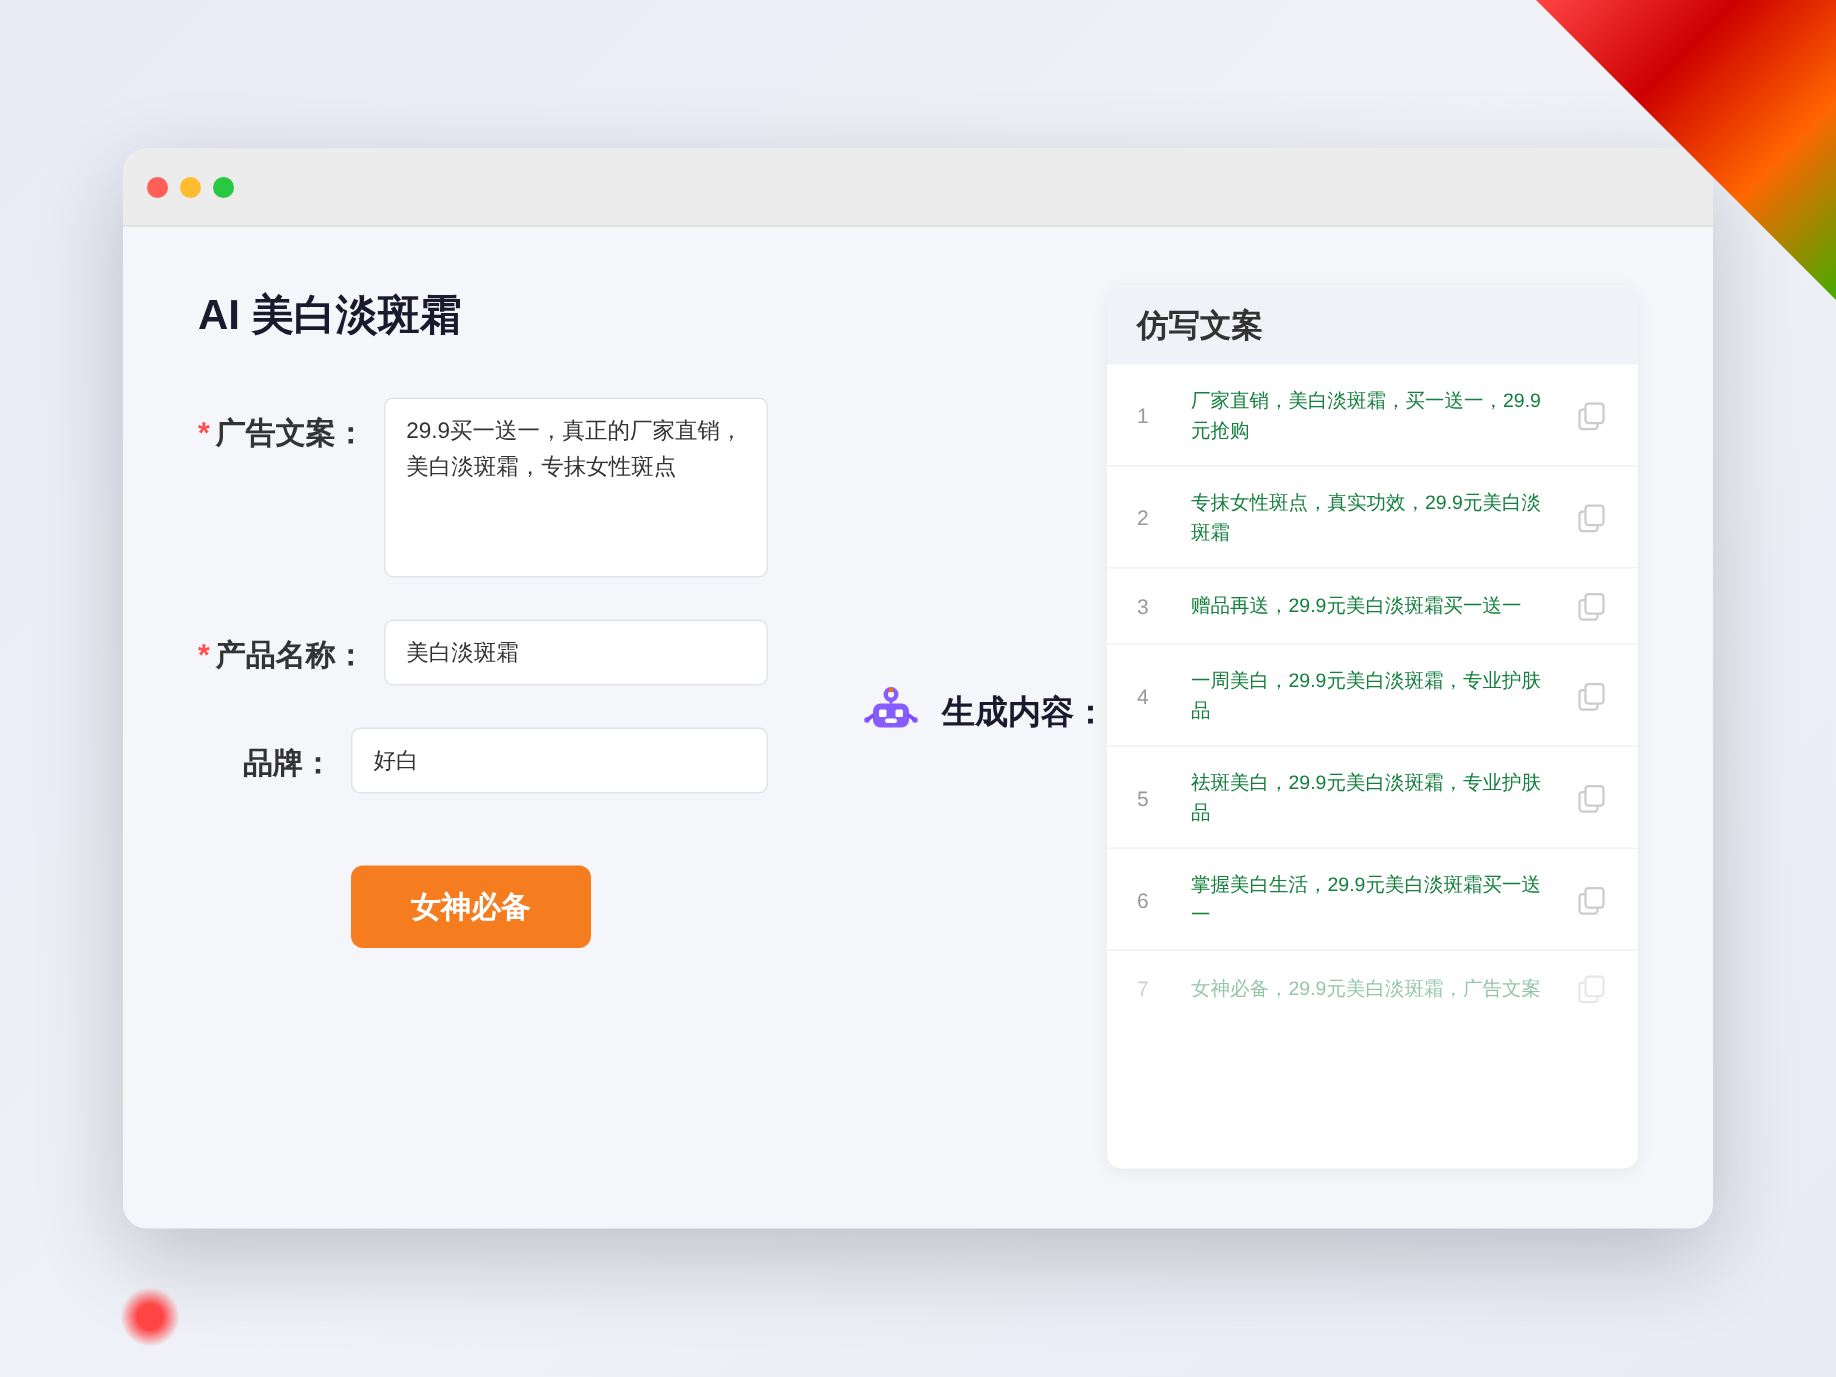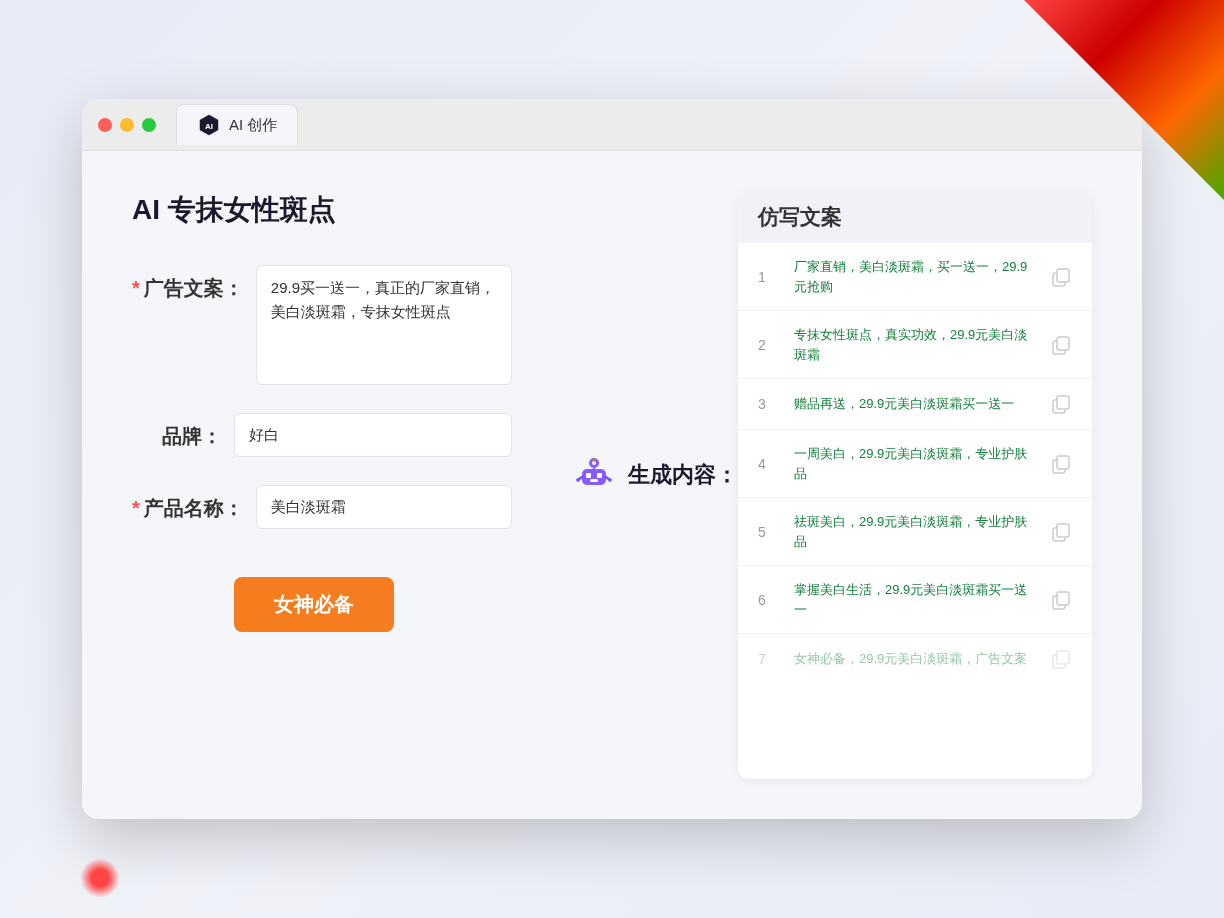--- a/index.html
+++ b/index.html
@@ -255,55 +255,47 @@
 <body>
 
 <div class="browser-window">
 
   <div class="title-bar">
     <div class="traffic-lights">
       <div class="traffic-light tl-red"></div>
       <div class="traffic-light tl-yellow"></div>
       <div class="traffic-light tl-green"></div>
     </div>
-    <div class="tab">
-
-      <svg class="hex-icon" viewBox="0 0 24 24" fill="none">
-        <polygon points="12,2 21,7 21,17 12,22 3,17 3,7" fill="#1a1a2e" stroke="#1a1a2e" stroke-width="0.5"></polygon>
-        <text x="12" y="15.5" text-anchor="middle" font-size="8" font-weight="bold" fill="#fff" font-family="Arial">AI</text>
-      </svg>
-      <span class="tab-label">AI 创作</span>
-    </div>
   </div>
 
   <div class="main-content">
 
     <div class="left-panel">
-      <h1 class="page-title">AI 专抹女性斑点</h1>
+      <h1 class="page-title">AI 美白淡斑霜</h1>
 
       
       <div class="form-field">
         <label class="field-label">
           <span class="required-star">*</span><span>广告文案：</span>
         </label>
         <textarea class="field-input" style="">29.9买一送一，真正的厂家直销，美白淡斑霜，专抹女性斑点</textarea>
       </div>
 
       
       <div class="form-field">
-        <label class="field-label">品牌：</label>
-        <input type="text" class="field-input" value="好白" style="">
-      </div>
-
-      
-      <div class="form-field">
         <label class="field-label">
           <span class="required-star">*</span><span>产品名称：</span>
         </label>
         <input type="text" class="field-input" value="美白淡斑霜" style="">
+      </div>
+
+      
+      <div class="form-field">
+        <label class="field-label">品牌：</label>
+        <input type="text" class="field-input" value="好白" style="">
       </div>
 
       
       <button class="generate-btn">女神必备</button>
     </div>
 
     <div class="right-panel">
       <div class="result-header">
 
         <svg class="robot-svg" viewBox="0 0 44 44" fill="none">

